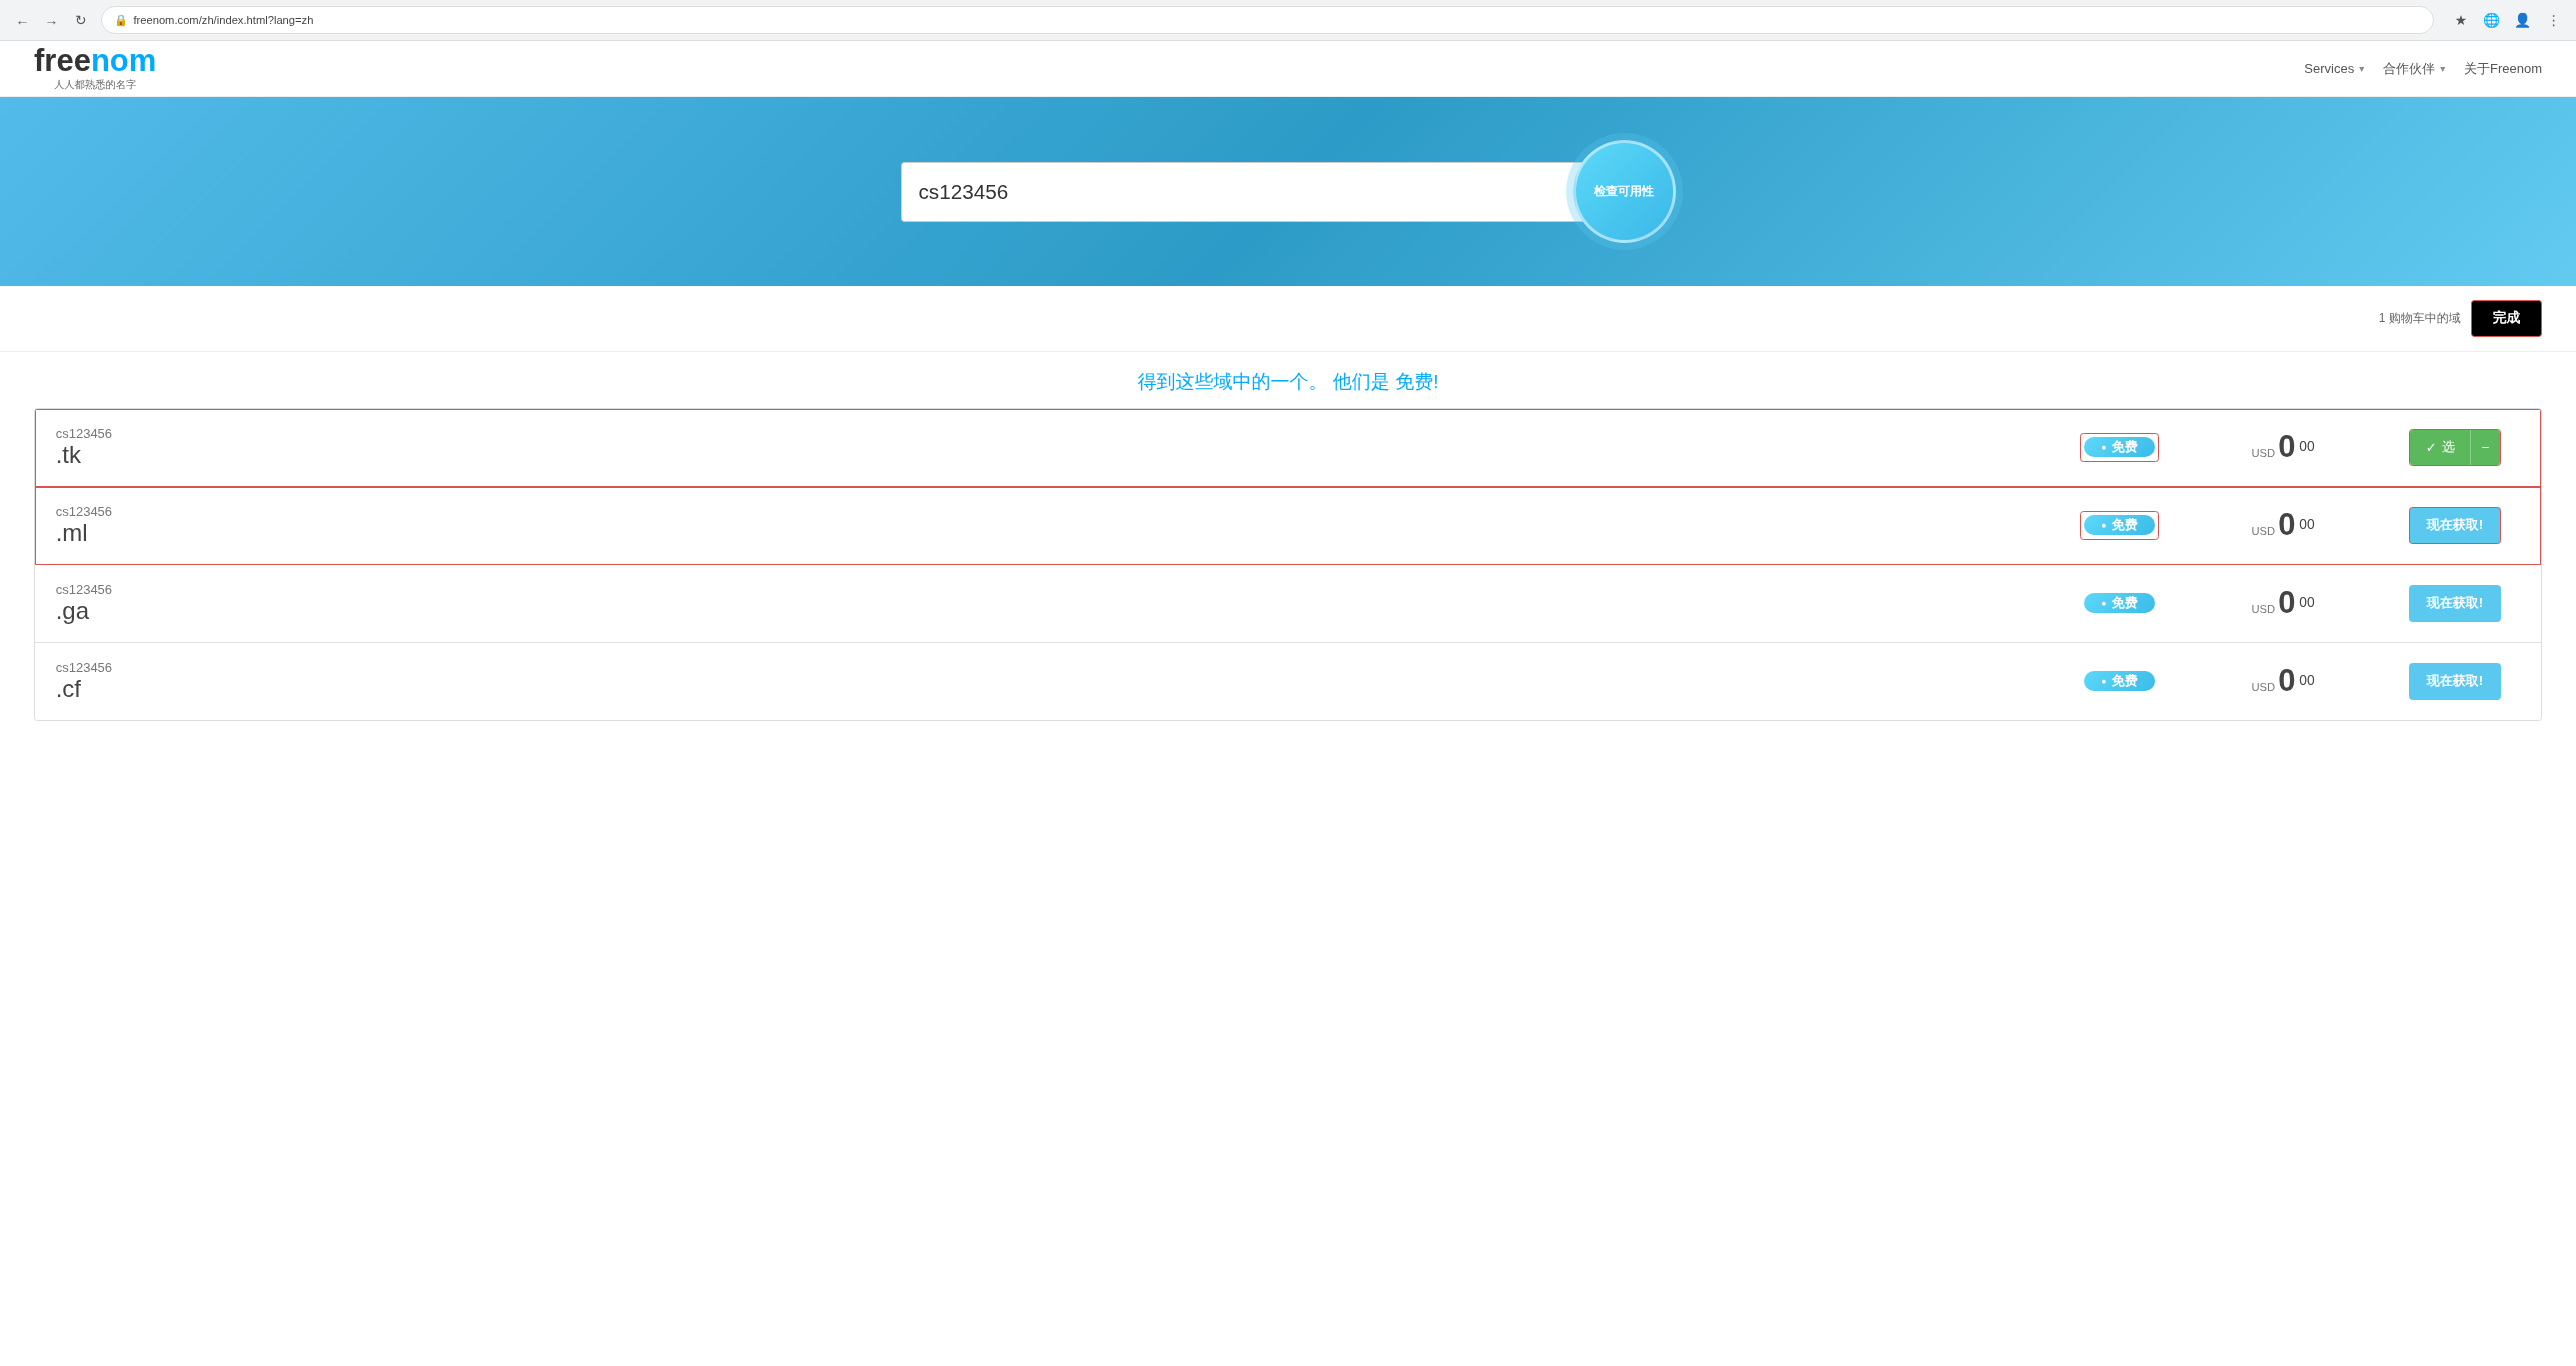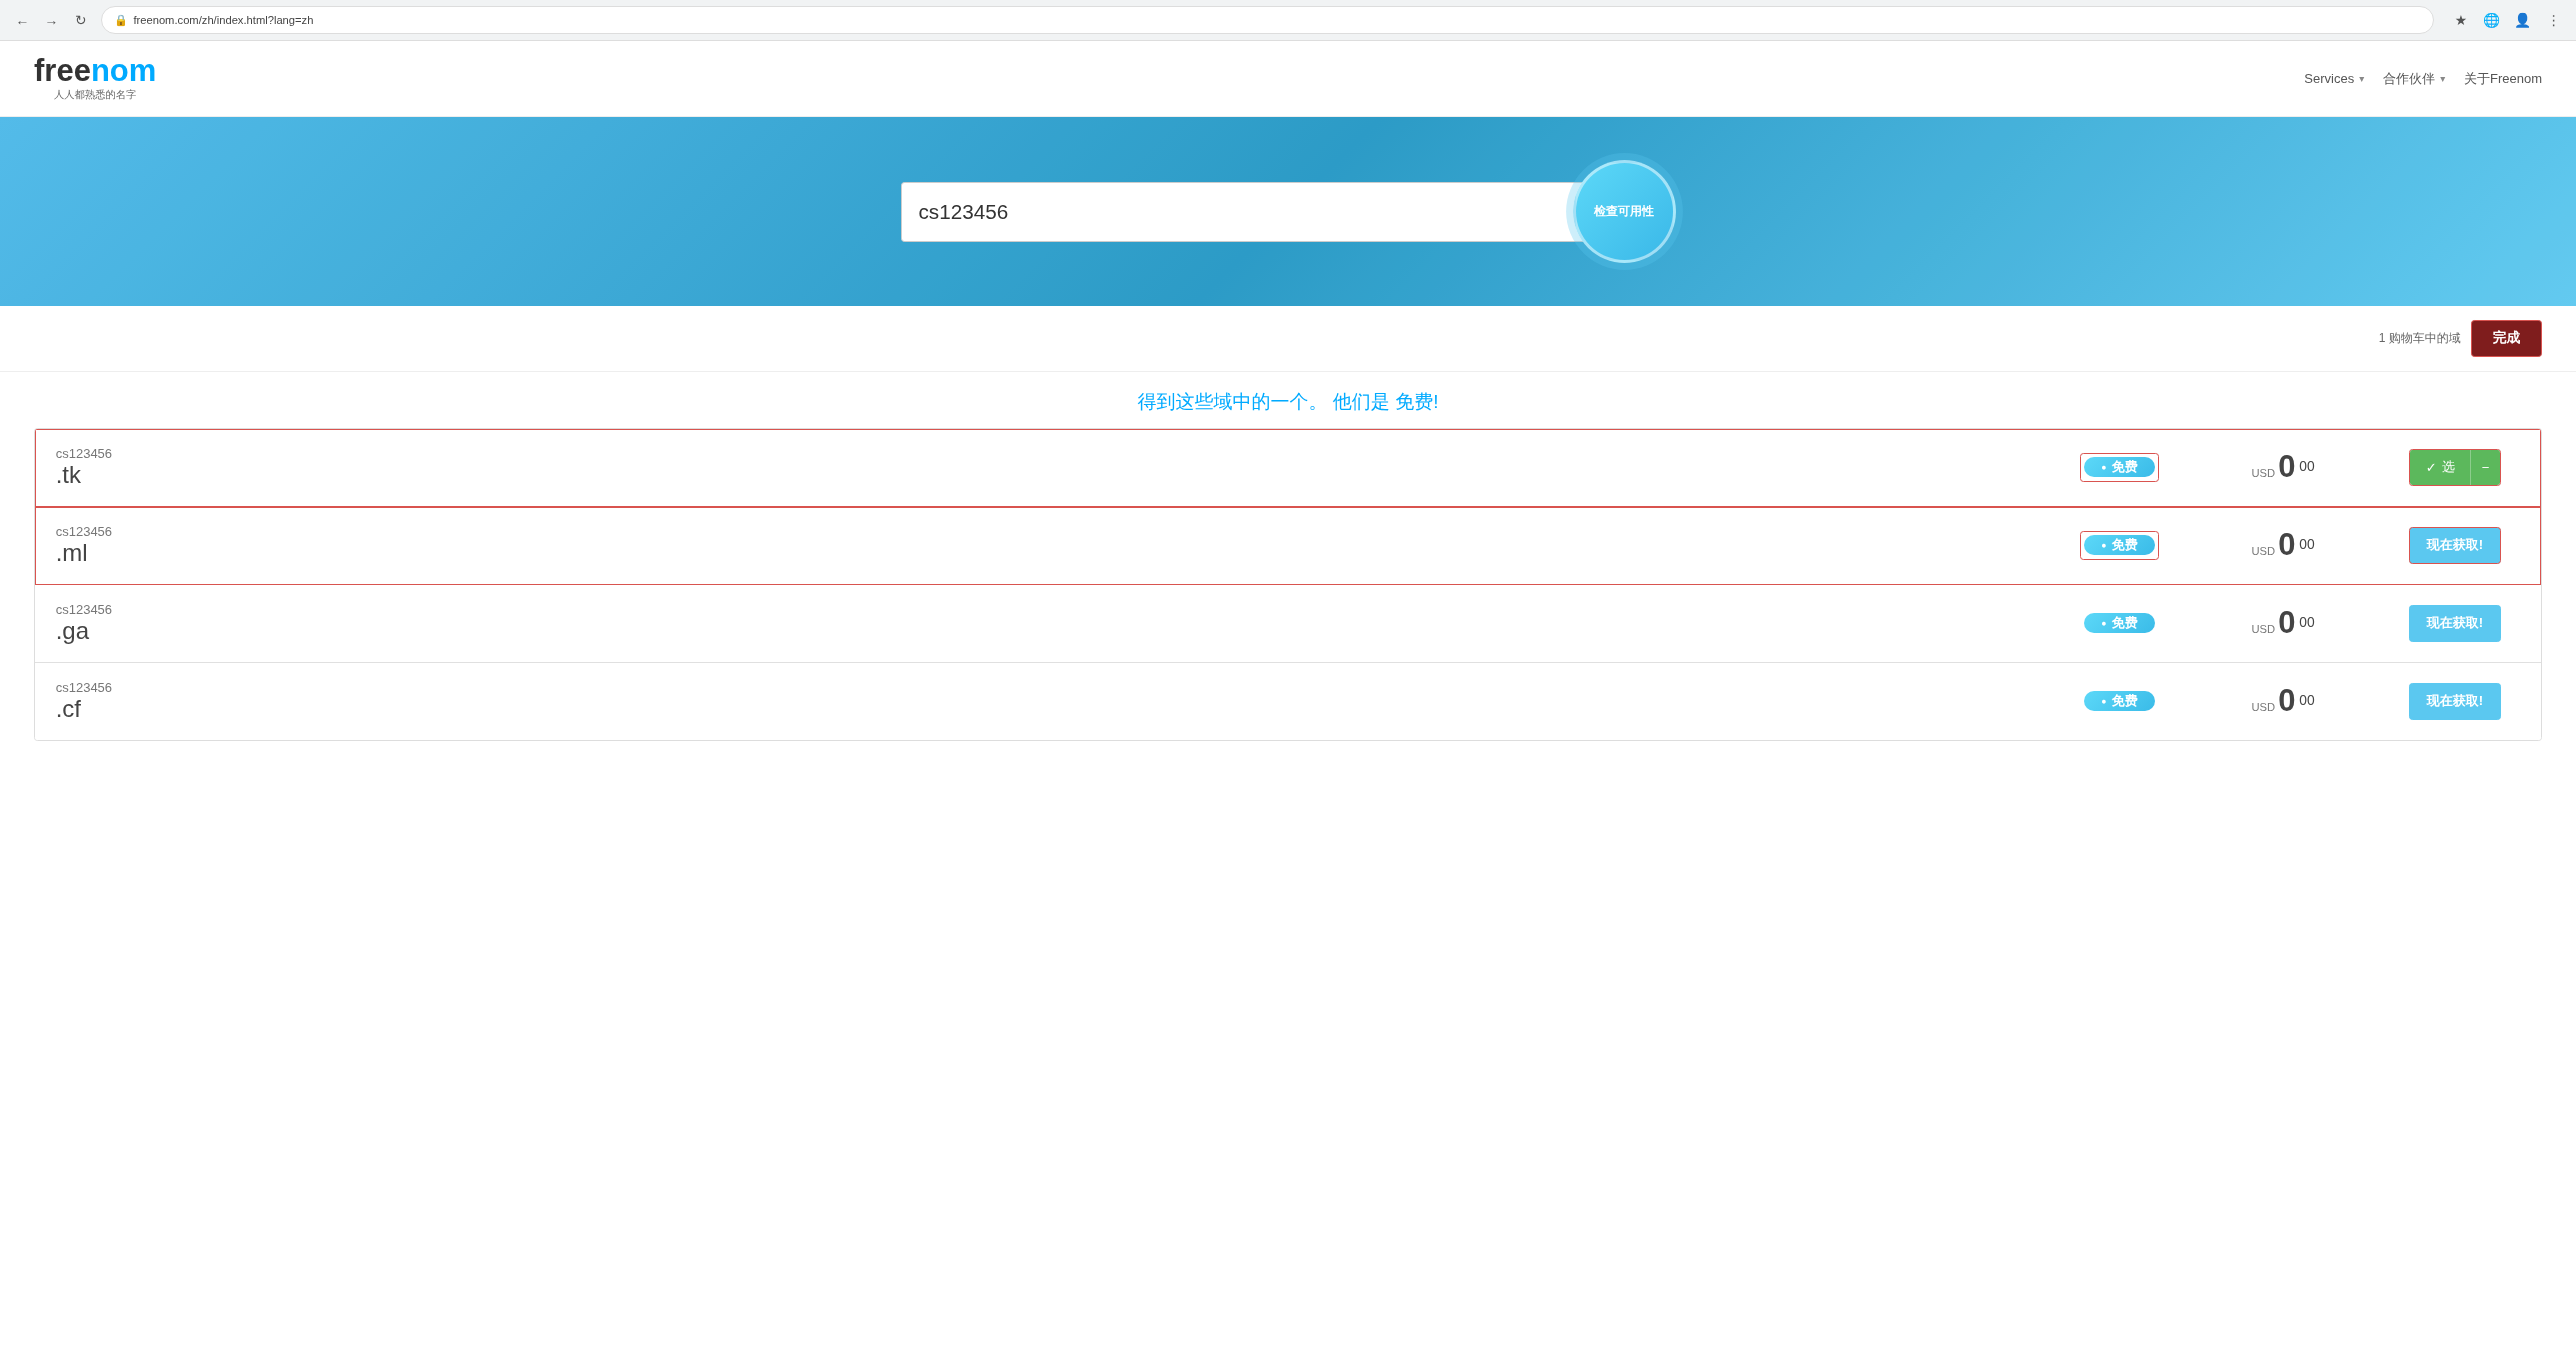--- a/index.html
+++ b/index.html
@@ -30,21 +30,21 @@
     .browser-actions { display: flex; gap: 6.9px; align-items: center; margin-left: 6.9px; }
     .browser-action-btn {
       width: 24px; height: 24px; background: transparent; border: none;
       cursor: pointer; display: flex; align-items: center; justify-content: center;
       font-size: 13.8px; color: #555; border-radius: 50%;
     }
 
     
     .site-header {
       display: flex; align-items: center; justify-content: space-between;
-      padding: 0 34px; height: 76px; background: #fff;
+      padding: 0 34px; height: 56px; background: #fff;
       border-bottom: 0.9px solid #eee;
     }
     .logo-container { display: flex; flex-direction: column; }
     .logo-text { font-size: 31px; font-weight: bold; line-height: 1; }
     .logo-free { color: #333; }
     .logo-nom { color: #00aaff; }
     .logo-tagline { font-size: 10.3px; color: #666; margin-top: 1.7px; margin-left: 20px; }
     .nav-menu { display: flex; gap: 17px; align-items: center; }
     .nav-item {
       display: flex; align-items: center; gap: 3.4px;
@@ -84,21 +84,21 @@
       box-shadow: 0 0 0 6.9px rgba(90,200,240,0.3);
     }
 
     
     .cart-area {
       display: flex; align-items: center; justify-content: flex-end;
       padding: 13.8px 34px; gap: 10.3px; border-bottom: 0.9px solid #eee;
     }
     .cart-text { font-size: 12px; color: #666; }
     .complete-btn {
-      background: #7f1d1d; color: #fff; border: none; border-radius: 3.4px;
+      background: #000000; color: #fff; border: none; border-radius: 3.4px;
       padding: 8.6px 20.7px; font-size: 13.8px; cursor: pointer; font-weight: bold;
       border: 1.7px solid #d9534f;
     }
 
     
     .main-content { padding: 17px 34px 34px; }
     .section-title {
       text-align: center; font-size: 19px; color: #00aaff;
       margin-bottom: 13px; font-weight: normal;
     }

